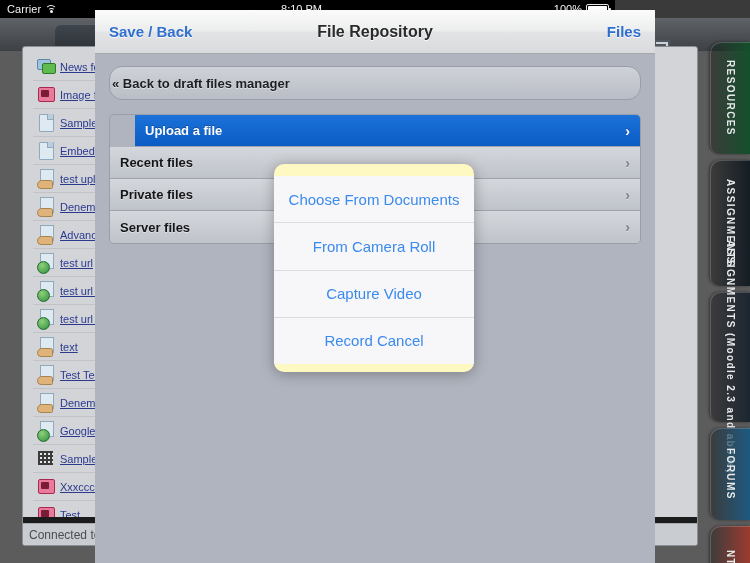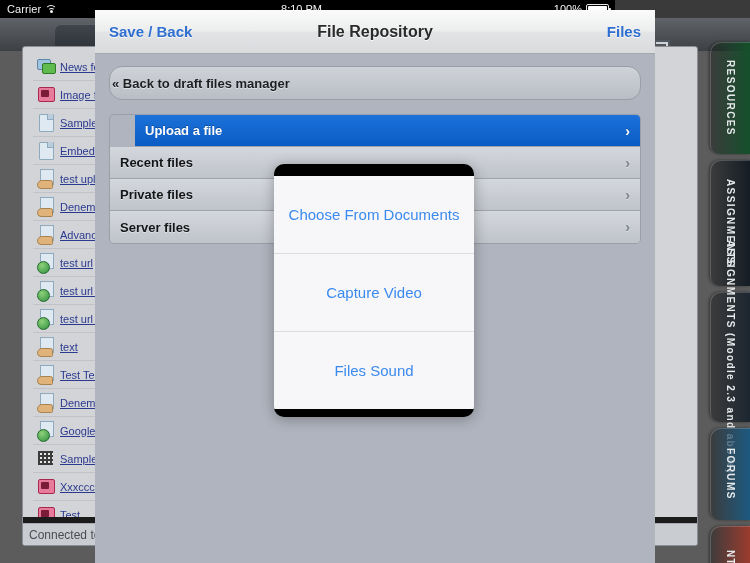--- a/index.html
+++ b/index.html
@@ -180,22 +180,22 @@
   .list-row:last-child { border-bottom: none; gap: 32px; }
   .list-row.selected {
     background: linear-gradient(to bottom, #1c72da, #0a5cc4);
     color: #fff; text-shadow: 0 -1px 0 rgba(0,0,0,.25); margin-left: 25px;
   }
   .chev { font-size: 14px; font-weight: bold; color: #7c818a; }
   .list-row.selected .chev { color:#fff; }
 
   
   .sheet {
-    position:absolute; left: 274px; top: 164px; width: 200px; height: 253px;
-    background: #000000;
+    position:absolute; left: 274px; top: 164px; width: 200px; height: 208px;
+    background: #fef9c3;
     border-radius: 10px;
     box-shadow: 0 2px 14px rgba(0,0,0,.30);
     overflow:hidden;
     display:flex; flex-direction: column;
     padding-top: 12px; padding-bottom: 8px;
   }
   .sheet-btn {
     flex: 1;
     display:flex; align-items:center; justify-content:center;
     color: #3b8aee; font-size: 15px;
@@ -364,20 +364,23 @@
           </div>
         </div>
     </div>
   </div>
 
   <div class="sheet">
       <div class="sheet-btn">
         <span>Choose From Documents</span>
       </div>
       <div class="sheet-btn">
+        <span>From Camera Roll</span>
+      </div>
+      <div class="sheet-btn">
         <span>Capture Video</span>
       </div>
       <div class="sheet-btn">
-        <span>Files Sound</span>
+        <span>Record Cancel</span>
       </div>
     </div>
 
 </div>
 
 </body></html>

